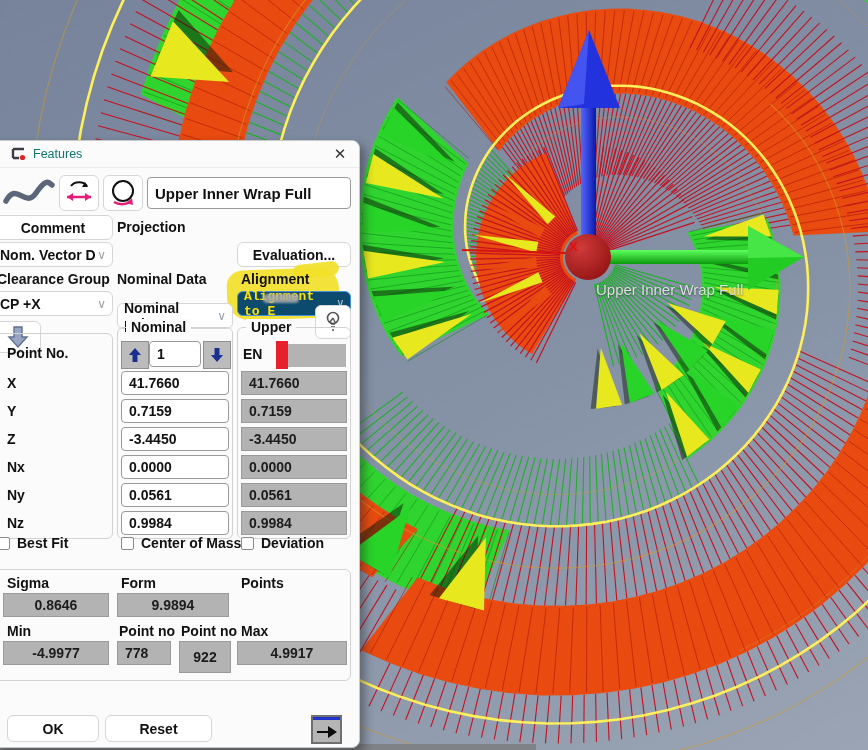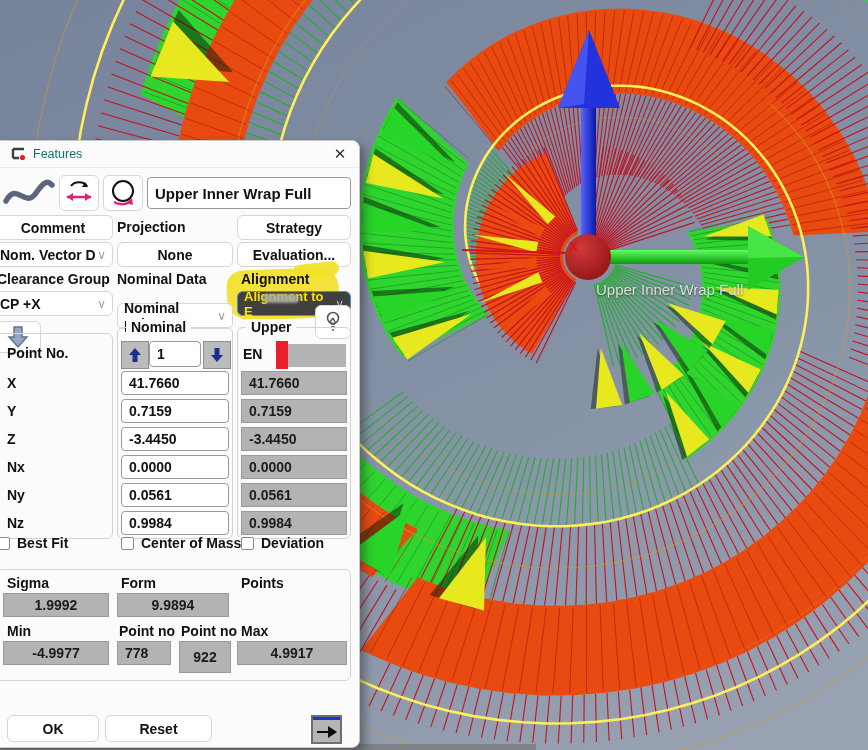--- a/index.html
+++ b/index.html
@@ -33,21 +33,21 @@
   .gval{background:#b3b3b3;border:1px solid #9a9a9a;box-sizing:border-box;
         display:flex;align-items:center;padding:0 7px;color:#1c1c1c;}
   .frame{border:1px solid #d2d2d2;border-radius:6px;box-sizing:border-box;}
   .legend{position:absolute;top:-9px;left:8px;background:#fbfbfb;padding:0 5px;}
   .cb{width:13px;height:13px;border:1.5px solid #8a8a8a;border-radius:2px;background:#fff;box-sizing:border-box;}
   .spinbtn{background:#bcbcbc;border:1px solid #8f8f8f;display:flex;align-items:center;
            justify-content:center;cursor:pointer;}
   #marker-blob{left:234px;top:128px;width:112px;height:50px;background:#f2e028;opacity:.92;
                border-radius:16px 20px 18px 22px;transform:rotate(-2deg);}
   #marker-tail{left:300px;top:122px;width:46px;height:14px;background:#f2e028;opacity:.92;border-radius:8px;transform:rotate(-6deg);}
-  #combo-align{background:#404040;border:1.5px solid #4a90d9;color:#ffe100;}
+  #combo-align{background:#0c4a6e;border:1.5px solid #4a90d9;color:#ffe100;font-family:Liberation Mono, monospace;}
   #combo-align .chev{color:#b9c2cc;}
   #align-smudge{left:270px;top:153px;width:36px;height:9px;background:rgba(170,170,170,.85);
                 border-radius:4px;filter:blur(1px);}
   #arrow-go{left:318px;top:574px;width:31px;height:29px;background:#b5b5b5;
             border:2px solid #6f6f6f;box-sizing:border-box;cursor:pointer;}
   #arrow-go .top{position:absolute;left:0;top:0;right:0;height:3px;background:#2233cc;}
 </style>
 </head>
 <body>
 
@@ -1180,30 +1180,24 @@
     </svg>
   </div>
   <div class="abs field" style="left:154px;top:36px;width:204px;height:32px;font-size:15px">
     <span>Upper Inner Wrap Full</span>
   </div>
 
   <div class="abs btn" style="left:0px;top:74px;width:120px;height:25px">
     <span>Comment</span>
     </div>
   <div class="abs lbl" style="left:124px;top:78px;width:116px;">Projection</div>
-  <div class="abs btn" style="left:244px;top:74px;width:114px;height:25px">
-    <span>Strategy</span>
-    </div>
 
   <div class="abs combo" style="left:0px;top:101px;width:120px;height:25px">
     <span>Nom. Vector D</span>
     <span class="chev">∨</span>
-    </div>
-  <div class="abs btn" style="left:124px;top:101px;width:116px;height:25px">
-    <span>None</span>
     </div>
   <div class="abs btn" style="left:244px;top:101px;width:114px;height:25px">
     <span>Evaluation...</span>
     </div>
 
   <div class="abs lbl" style="left:4px;top:130px">Clearance Group</div>
   <div class="abs lbl" style="left:124px;top:130px">Nominal Data</div>
   <div class="abs" id="marker-blob"></div>
   <div class="abs" id="marker-tail"></div>
   <div class="abs lbl" style="left:248px;top:130px">Alignment</div>
@@ -1311,21 +1305,21 @@
   <div class="abs cb" style="left:128px;top:396px"></div>
   <div class="abs lbl" style="left:148px;top:394px">Center of Mass</div>
   <div class="abs cb" style="left:248px;top:396px"></div>
   <div class="abs lbl" style="left:268px;top:394px">Deviation</div>
 
   <div class="abs frame" style="left:2px;top:428px;width:356px;height:112px"></div>
   <div class="abs lbl" style="left:14px;top:434px">Sigma</div>
   <div class="abs lbl" style="left:128px;top:434px">Form</div>
   <div class="abs lbl" style="left:248px;top:434px">Points</div>
   <div class="abs gval" style="left:10px;top:452px;width:106px;height:24px;justify-content:center">
-      <span>1.9992</span>
+      <span>0.8646</span>
     </div>
   <div class="abs gval" style="left:124px;top:452px;width:112px;height:24px;justify-content:center">
       <span>9.9894</span>
     </div>
   <div class="abs lbl" style="left:14px;top:482px">Min</div>
   <div class="abs lbl" style="left:126px;top:482px">Point no</div>
   <div class="abs lbl" style="left:188px;top:482px">Point no</div>
   <div class="abs lbl" style="left:248px;top:482px">Max</div>
   <div class="abs gval" style="left:10px;top:500px;width:106px;height:24px;justify-content:center">
       <span>-4.9977</span>

